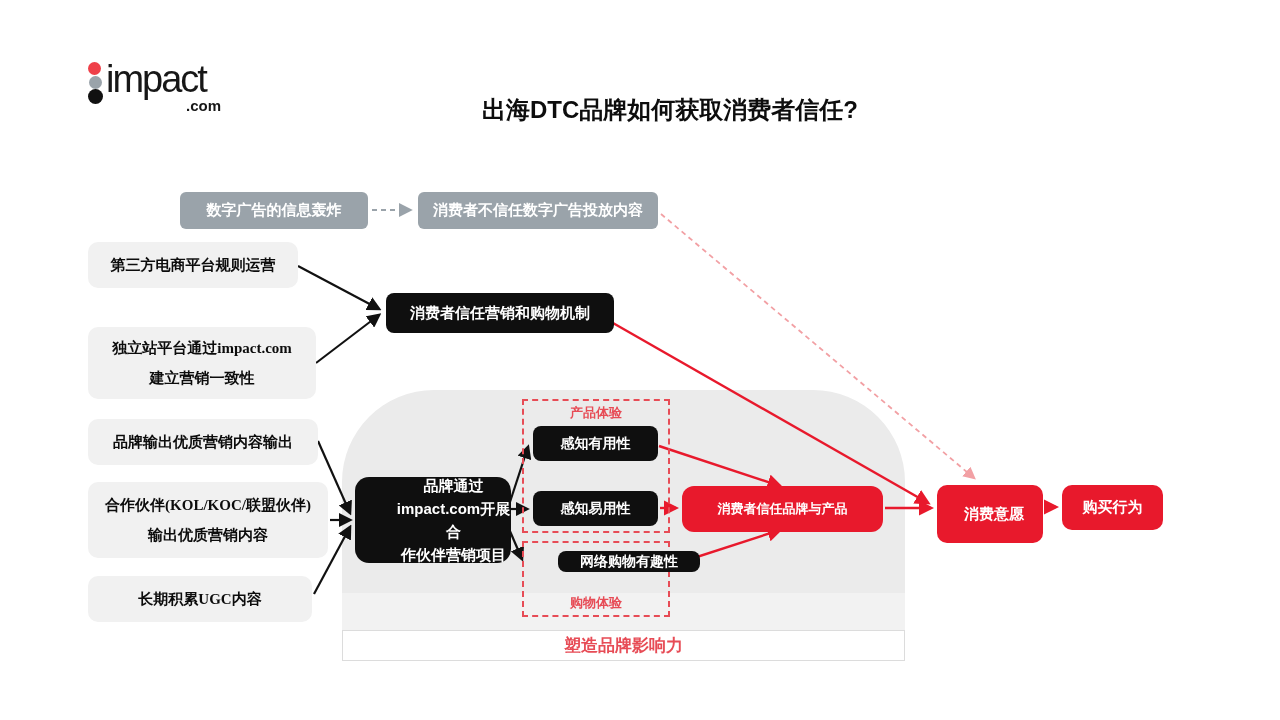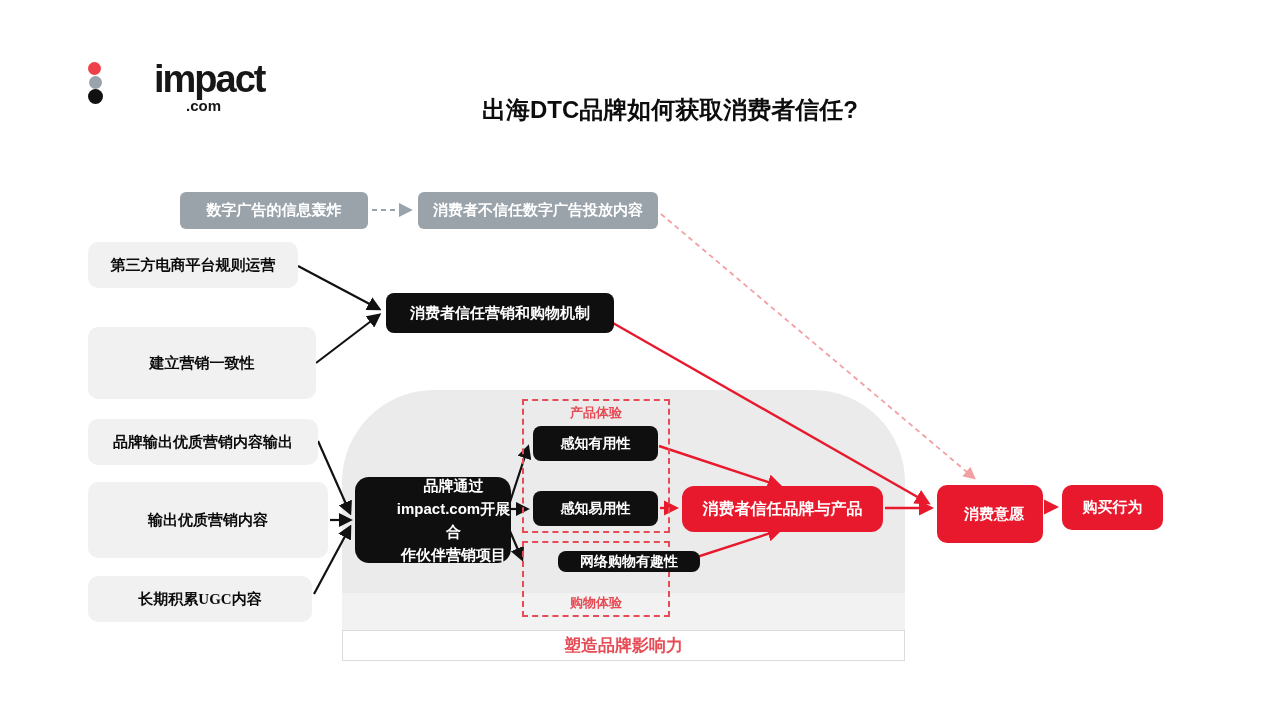--- a/index.html
+++ b/index.html
@@ -15,21 +15,21 @@
   *{margin:0;padding:0;box-sizing:border-box;}
   html,body{width:1280px;height:720px;}
   body{
     position:relative;overflow:hidden;background:#ffffff;
     font-family:"Liberation Sans","DejaVu Sans",sans-serif;
     -webkit-font-smoothing:antialiased;
   }
   .abs{position:absolute;}
   
   .logo-dot{position:absolute;border-radius:50%;}
-  .logo-word{position:absolute;left:106px;top:58px;font-size:38px;font-weight:bold;letter-spacing:-2px;color:#171717;margin-left:48px;}
+  .logo-word{position:absolute;left:106px;top:58px;font-size:38px;font-weight:normal;letter-spacing:-2px;color:#171717;}
   .logo-suffix{position:absolute;left:186px;top:97px;font-size:15px;font-weight:bold;letter-spacing:0;color:#171717;}
   
   .slide-title{left:420px;top:94px;width:500px;text-align:center;font-size:24px;font-weight:bold;color:#0d0d0d;}
   
   .box{display:flex;align-items:center;justify-content:center;text-align:center;font-weight:bold;line-height:1.35;z-index:3;}
   .gray-box{background:var(--gray-box);color:#fff;border-radius:6px;font-size:15px;}
   .left-box{background:var(--left-box-bg);color:#0c0c0c;border-radius:10px;font-size:15px;flex-direction:column;line-height:30px;font-family:Liberation Serif, serif;}
   .black-box{background:var(--black-box);color:#fff;border-radius:8px;font-size:15px;}
   .partner-box{background:var(--black-box);color:#fff;border-radius:14px;font-size:15px;flex-direction:column;line-height:23px;}
   .red-box{background:var(--brand-red);color:#fff;border-radius:10px;font-size:15px;}
@@ -102,26 +102,28 @@
   <line class="ln-pink" x1="661" y1="214" x2="974" y2="478" marker-end="url(#mk-pink)"></line>
 </svg>
 
 <div class="abs box gray-box" style="left:180px;top:192px;width:188px;height:37px;">数字广告的信息轰炸</div>
 <div class="abs box gray-box" style="left:418px;top:192px;width:240px;height:37px;">消费者不信任数字广告投放内容</div>
 
 <div class="abs box left-box" style="left:88px;top:242px;width:210px;height:46px;">
   <span>第三方电商平台规则运营</span>
 </div>
 <div class="abs box left-box" style="left:88px;top:327px;width:228px;height:72px;">
+  <span>独立站平台通过impact.com</span>
   <span>建立营销一致性</span>
 </div>
 <div class="abs box left-box" style="left:88px;top:419px;width:230px;height:46px;">
   <span>品牌输出优质营销内容输出</span>
 </div>
 <div class="abs box left-box" style="left:88px;top:482px;width:240px;height:76px;">
+  <span>合作伙伴(KOL/KOC/联盟伙伴)</span>
   <span>输出优质营销内容</span>
 </div>
 <div class="abs box left-box" style="left:88px;top:576px;width:224px;height:46px;">
   <span>长期积累UGC内容</span>
 </div>
 
 <div class="abs box black-box" style="left:386px;top:293px;width:228px;height:40px;">消费者信任营销和购物机制</div>
 
 <div class="abs box partner-box" style="left:355px;top:477px;width:156px;height:86px;padding-left:41px;">
   <span>品牌通过</span>
@@ -133,15 +135,15 @@
   <span class="dash-label" style="top:3px;">产品体验</span>
 </div>
 <div class="abs box black-box" style="left:533px;top:426px;width:125px;height:35px;font-size:14px;">感知有用性</div>
 <div class="abs box black-box" style="left:533px;top:491px;width:125px;height:35px;font-size:14px;">感知易用性</div>
 
 <div class="abs dash-group" style="left:522px;top:541px;width:148px;height:76px;">
   <span class="dash-label" style="bottom:3px;">购物体验</span>
 </div>
 <div class="abs box black-box" style="left:526px;top:551px;width:142px;height:21px;font-size:14px;margin-left:32px;">网络购物有趣性</div>
 
-<div class="abs box red-box" style="left:682px;top:486px;width:201px;height:46px;border-radius:12px;font-size:16px;">消费者信任品牌与产品</div>
+<div class="abs box red-box" style="left:682px;top:486px;width:201px;height:46px;border-radius:12px;font-size:13px;">消费者信任品牌与产品</div>
 <div class="abs box red-box" style="left:937px;top:485px;width:106px;height:58px;padding-left:8px;">消费意愿</div>
 <div class="abs box red-box" style="left:1062px;top:485px;width:101px;height:45px;">购买行为</div>
 
 </body></html>

